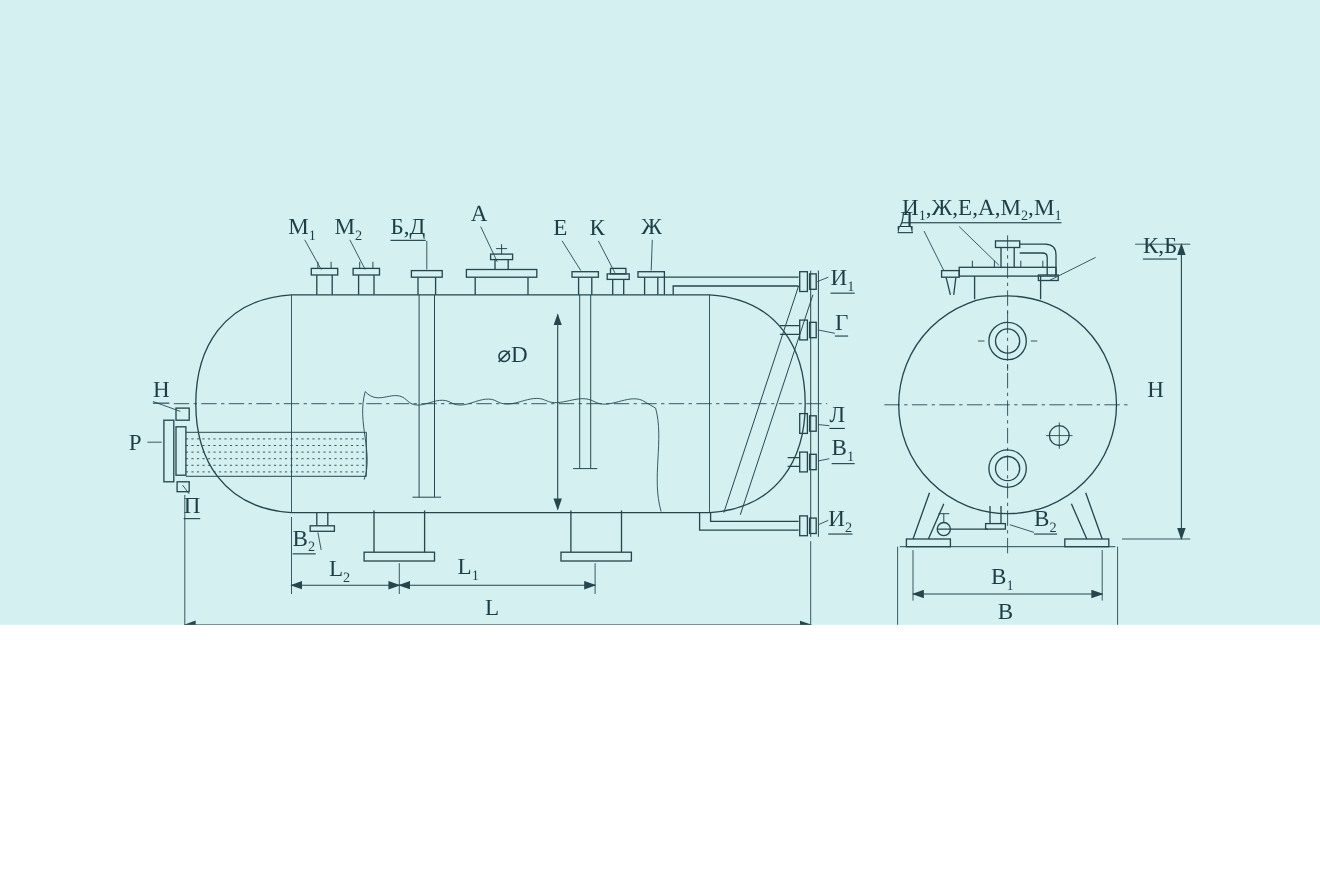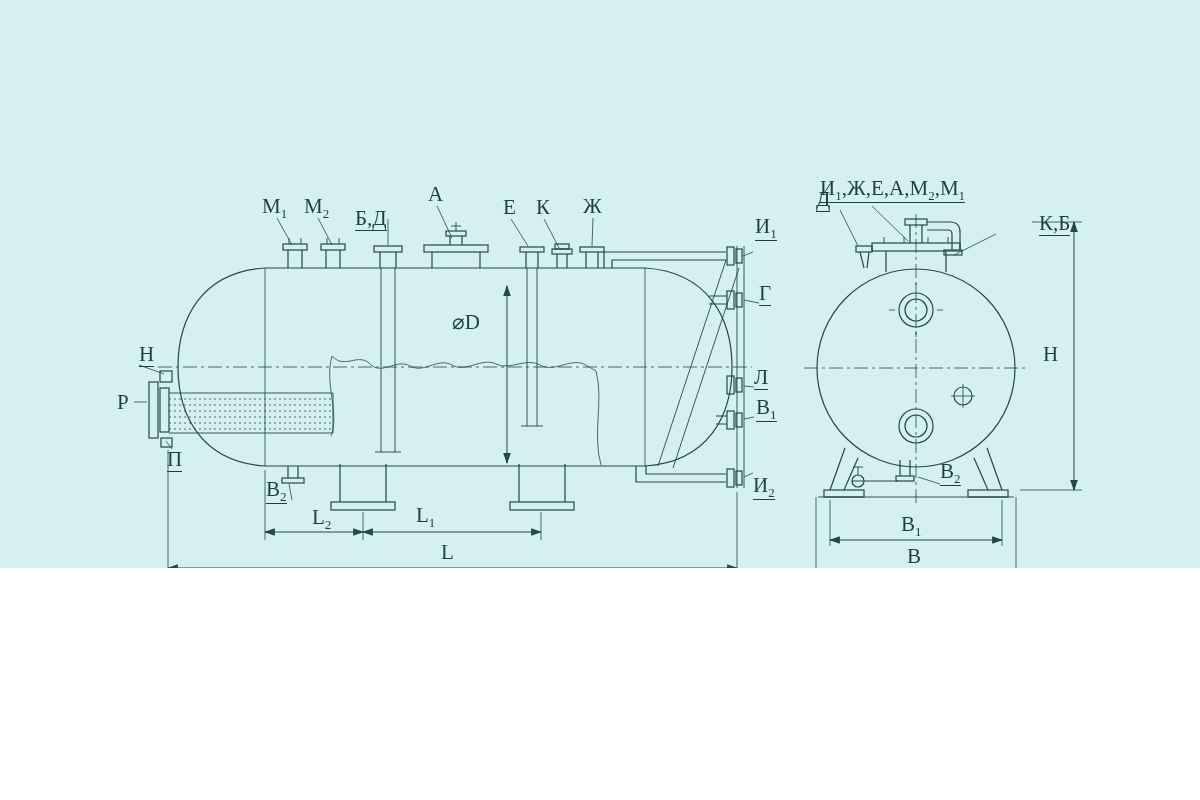--- a/index.html
+++ b/index.html
@@ -195,39 +195,39 @@
 
       <g stroke-width="0.8">
         <path d="M872 206 L908 241 M840 210 L858 246 M996 234 L954 255 M940 484 L918 477"></path>
       </g>
     </g>
   </g>
 </svg>
 
 <div class="lbl" style="left:262px;top:196px"><span>М</span><sub>1</sub></div>
 <div class="lbl" style="left:304px;top:196px"><span>М</span><sub>2</sub></div>
-<div class="lbl u" style="left:355px;top:208px"><span>Б,Д</span></div>
+<div class="lbl u" style="left:355px;top:196px"><span>Б,Д</span></div>
 <div class="lbl" style="left:428px;top:184px"><span>А</span></div>
 <div class="lbl" style="left:503px;top:197px"><span>Е</span></div>
 <div class="lbl" style="left:536px;top:197px"><span>К</span></div>
 <div class="lbl" style="left:583px;top:196px"><span>Ж</span></div>
 
-<div class="lbl u" style="left:755px;top:216px"><span>И</span><sub>1</sub></div>
+<div class="lbl u" style="left:755px;top:242px"><span>И</span><sub>1</sub></div>
 <div class="lbl u" style="left:759px;top:283px"><span>Г</span></div>
 <div class="lbl u" style="left:754px;top:367px"><span>Л</span></div>
 <div class="lbl u" style="left:756px;top:397px"><span>В</span><sub>1</sub></div>
-<div class="lbl u" style="left:753px;top:475px"><span>И</span><sub>2</sub></div>
+<div class="lbl u" style="left:753px;top:461px"><span>И</span><sub>2</sub></div>
 
 <div class="lbl u" style="left:139px;top:344px"><span>Н</span></div>
 <div class="lbl" style="left:117px;top:392px"><span>Р</span></div>
 <div class="lbl u" style="left:167px;top:449px"><span>П</span></div>
 <div class="lbl u" style="left:266px;top:479px"><span>В</span><sub>2</sub></div>
 
 <div class="lbl" style="left:452px;top:312px"><span>⌀D</span></div>
-<div class="lbl" style="left:312px;top:507px"><span>L</span><sub>2</sub></div>
+<div class="lbl" style="left:299px;top:507px"><span>L</span><sub>2</sub></div>
 <div class="lbl" style="left:416px;top:505px"><span>L</span><sub>1</sub></div>
 <div class="lbl" style="left:441px;top:542px"><span>L</span></div>
 
 <div class="lbl u" style="left:820px;top:178px"><span>И</span><sub>1</sub><span>,Ж,Е,А,М</span><sub>2</sub><span>,М</span><sub>1</sub></div>
 <div class="lbl u" style="left:816px;top:189px"><span>Д</span></div>
 <div class="lbl u" style="left:1039px;top:213px"><span>К,Б</span></div>
 <div class="lbl" style="left:1043px;top:344px"><span>Н</span></div>
 <div class="lbl u" style="left:940px;top:461px"><span>В</span><sub>2</sub></div>
 <div class="lbl" style="left:901px;top:514px"><span>В</span><sub>1</sub></div>
 <div class="lbl" style="left:907px;top:546px"><span>В</span></div>

